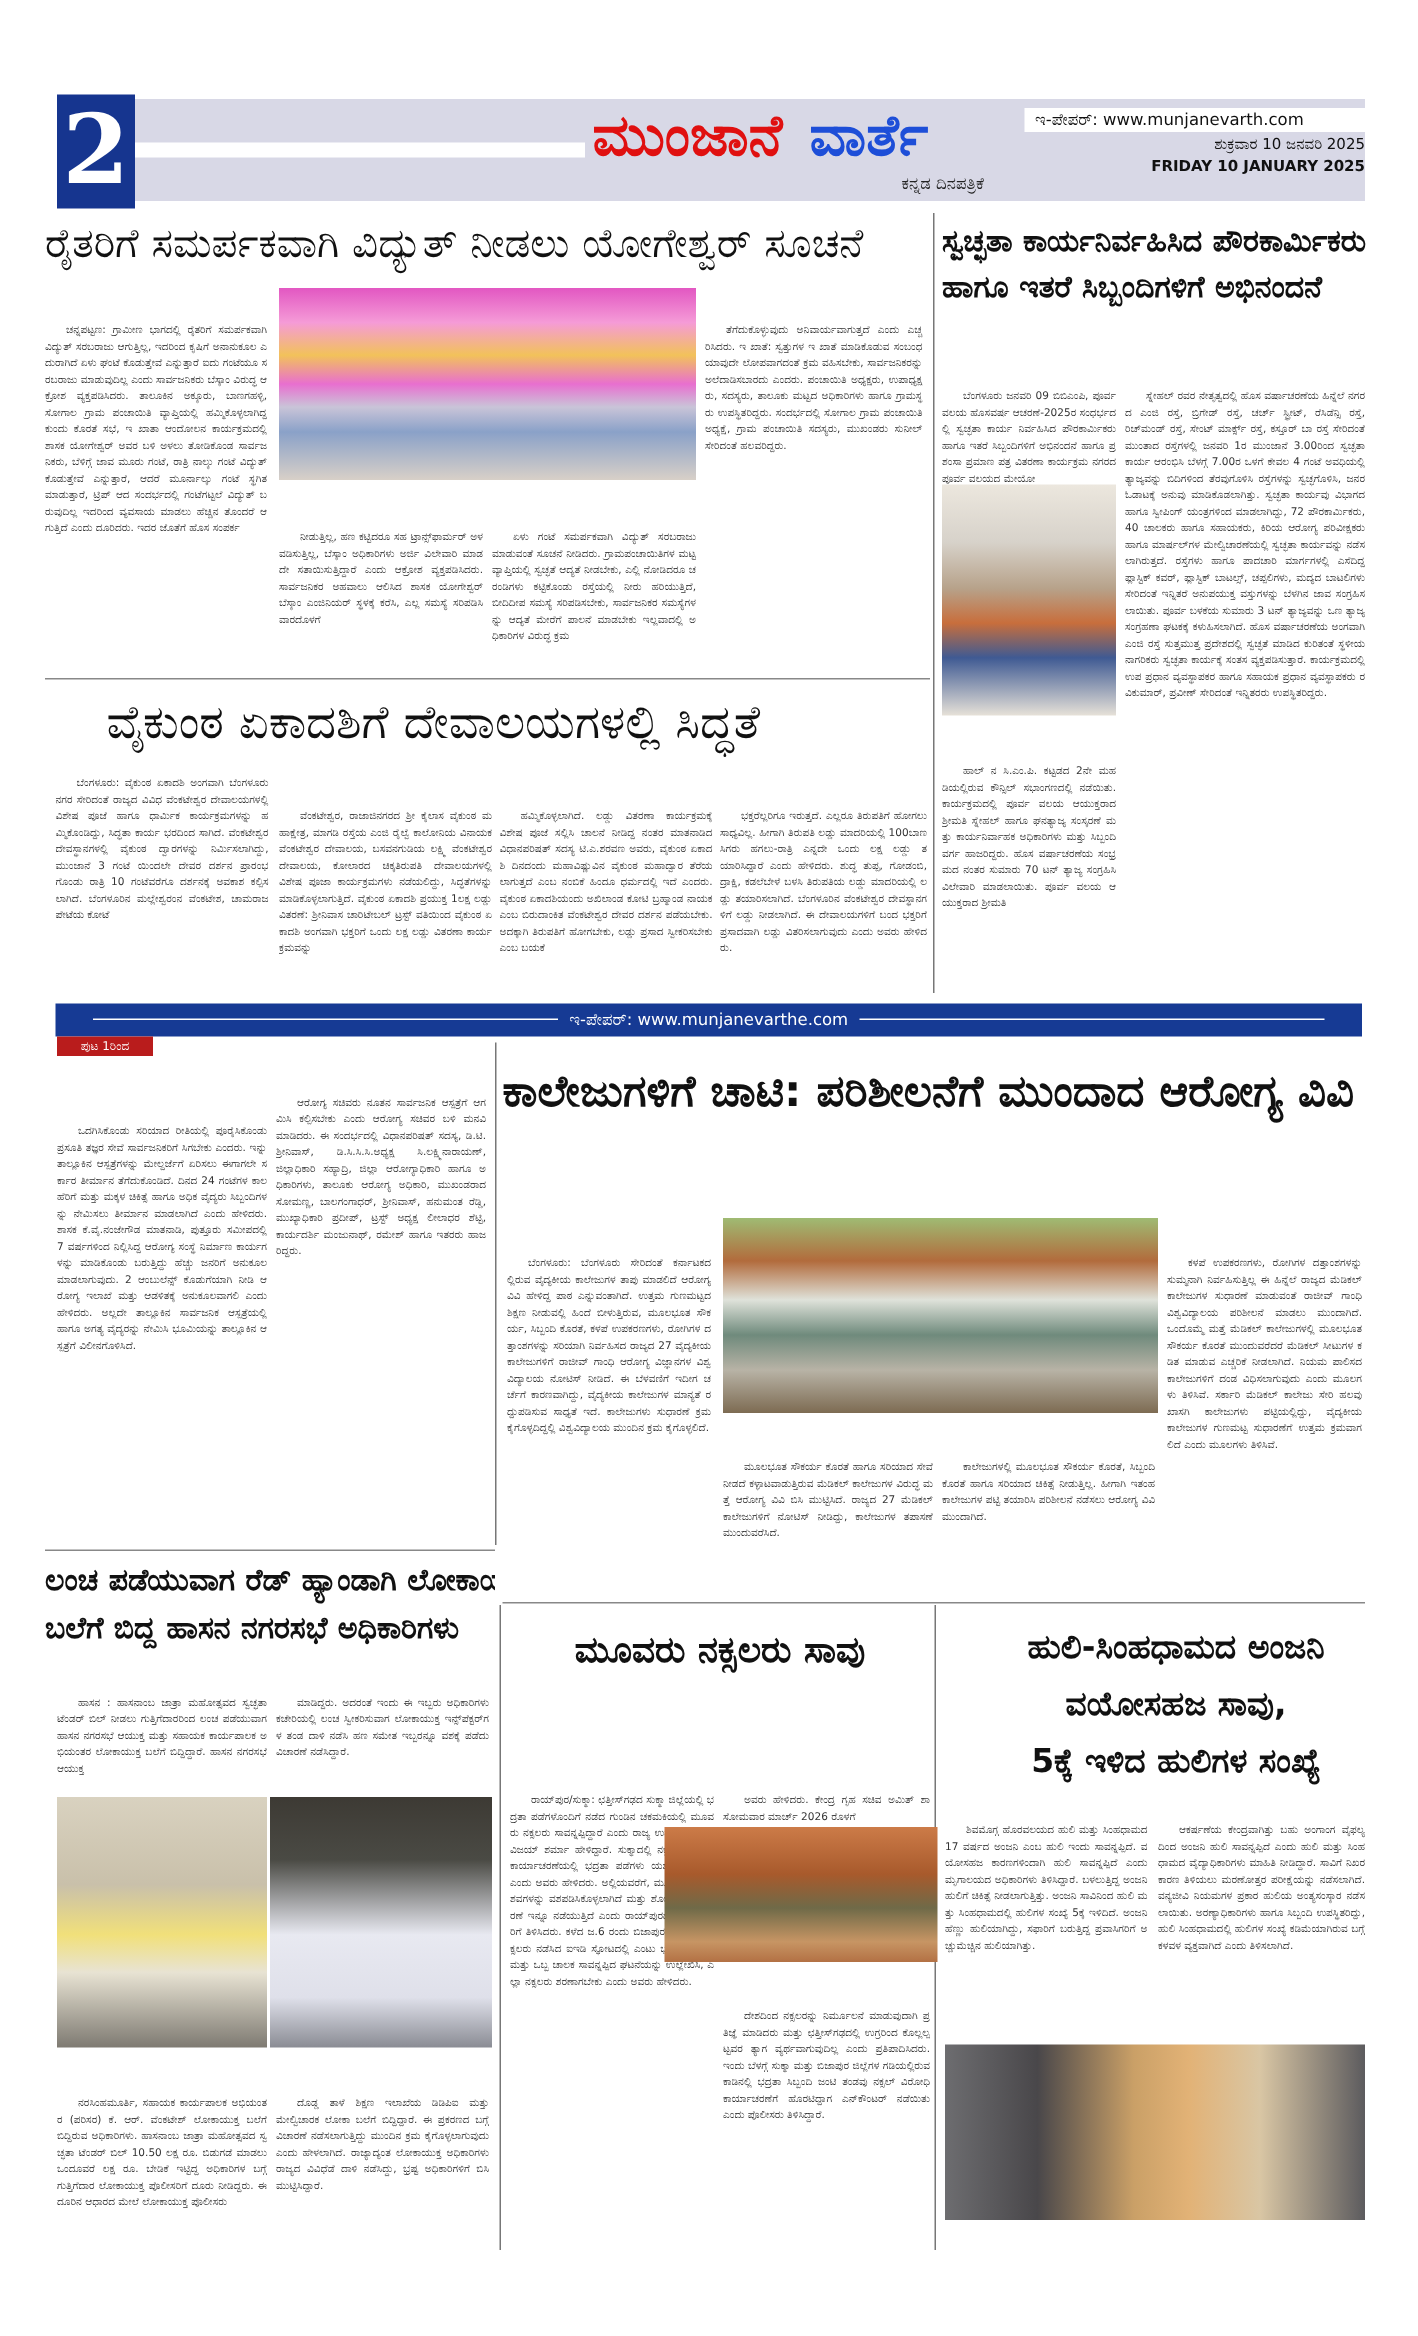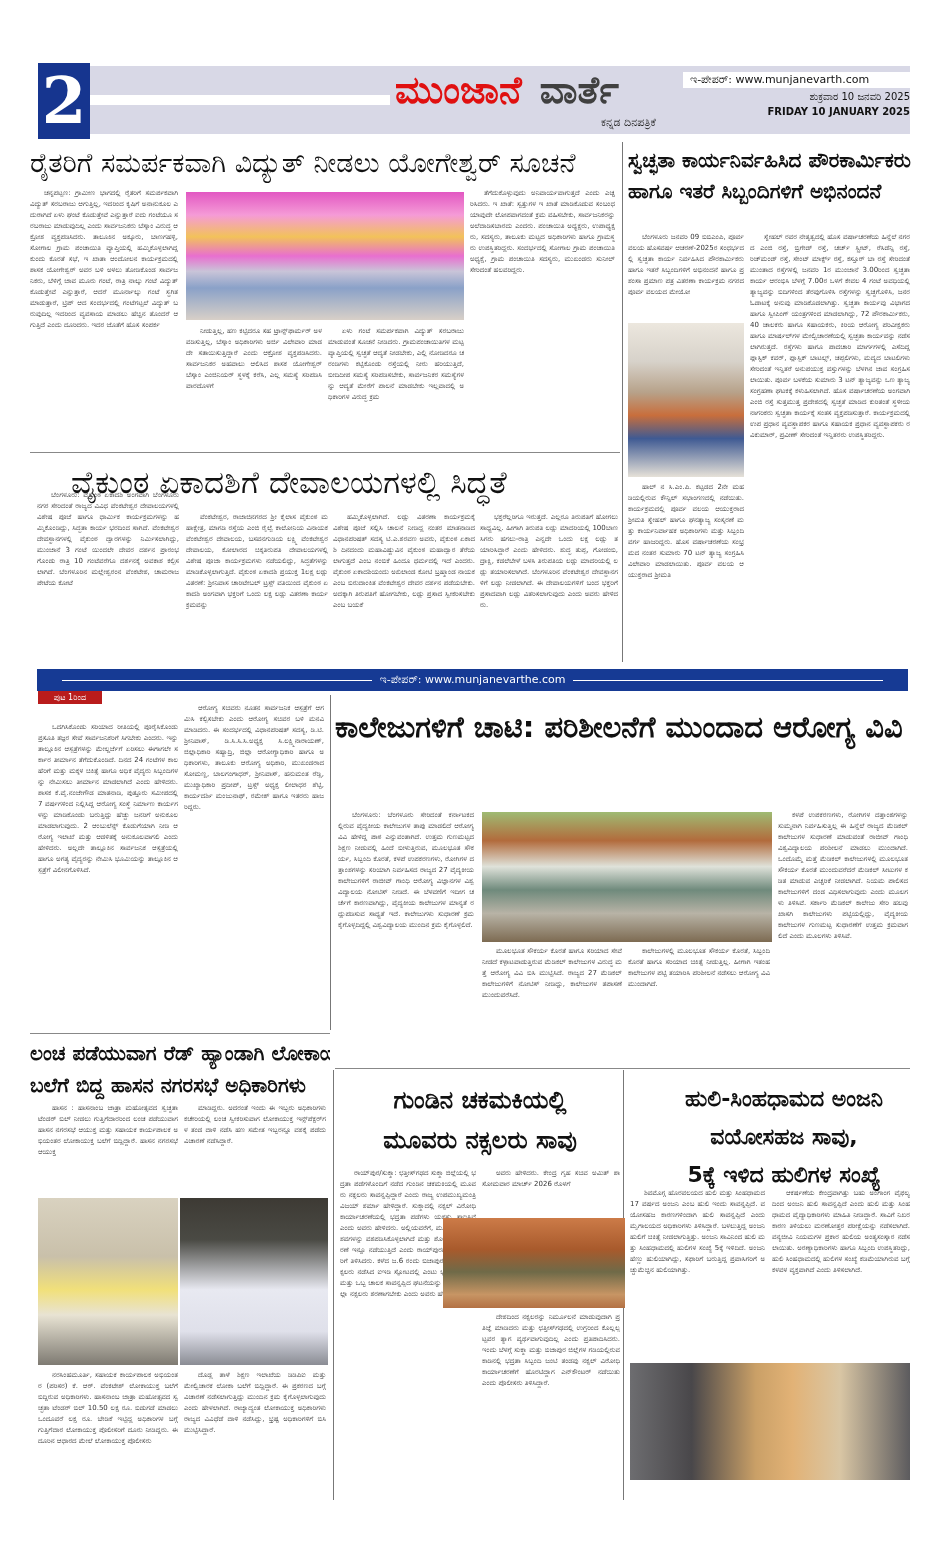--- a/index.html
+++ b/index.html
@@ -5,36 +5,36 @@
   html,body{margin:0;padding:0;background:#ffffff;}
   body{width:945px;height:1557px;position:relative;overflow:hidden;font-family:"DejaVu Sans",sans-serif;color:#111;}
   .abs{position:absolute;}
   
   .page-num{left:38px;top:63px;width:52px;height:76px;background:#16358f;color:#fff;font-family:"DejaVu Serif",serif;font-weight:bold;font-size:64px;line-height:76px;text-align:center;}
   .mast-band{left:90px;top:66px;width:820px;height:68px;background:#d8d8e6;}
   .mast-white{left:90px;top:95px;width:300px;height:10px;background:#fff;}
   .mast-white2{left:683px;top:72px;width:230px;height:16px;background:#fff;}
   .mast-title{left:395px;top:66px;width:290px;height:48px;font-weight:bold;font-size:38px;line-height:48px;white-space:nowrap;}
   .mast-title .red{color:#e01010;}
-  .mast-title .blk{color:#404040;margin-left:18px;}
+  .mast-title .blk{color:#1d4ed8;margin-left:18px;}
   .mast-sub{left:565px;top:116px;font-size:11px;color:#222;margin-left:36px;}
   .mast-web{left:690px;top:73px;width:220px;text-align:left;font-size:11px;color:#111;}
   .mast-date-kn{left:690px;top:91px;width:220px;text-align:right;font-size:10px;}
   .mast-date-en{left:690px;top:106px;width:220px;text-align:right;font-size:10px;font-weight:bold;}
   
   .hl{font-weight:bold;color:#111;white-space:nowrap;overflow:hidden;}
   .hl-main1{left:30px;top:142px;width:590px;font-size:27px;line-height:42px;font-weight:normal;}
   .hl-right1{left:628px;top:145px;width:312px;font-size:20px;line-height:31px;}
   .hl-main2{left:35px;top:456px;width:585px;font-size:31px;line-height:52px;font-weight:normal;margin-left:36px;}
   .hl-med{left:335px;top:703px;width:600px;font-size:29px;line-height:48px;}
   .hl-lanch{left:30px;top:1037px;width:300px;font-size:20px;line-height:32px;}
   .hl-gun{left:340px;top:1080px;width:280px;font-size:24px;line-height:40px;text-align:center;}
   .hl-tiger{left:628px;top:1080px;width:312px;font-size:22px;line-height:38px;text-align:center;}
   
-  .txt{font-size:7px;line-height:11px;color:#333;text-align:justify;overflow:hidden;word-break:break-all;}
+  .txt{font-size:7px;line-height:11px;color:#333;text-align:justify;overflow:hidden;word-break:break-all;margin-top:27px;}
   .txt p{margin:0;text-indent:14px;}
   
   .photo{overflow:hidden;}
   .photo-event{left:186px;top:192px;width:278px;height:128px;background:linear-gradient(180deg,#e257c2 0%,#f59bd7 18%,#f2c25a 35%,#e86fcf 50%,#c9c4d8 62%,#8aa1c8 75%,#d8d0c8 100%);}
   .photo-award{left:628px;top:323px;width:116px;height:154px;background:linear-gradient(180deg,#ece7de 0%,#d7d2ca 25%,#b7a28a 45%,#c86e3c 60%,#3f5a93 75%,#e6e1d8 100%);}
   .photo-college{left:482px;top:812px;width:290px;height:130px;background:linear-gradient(180deg,#9fbb73 0%,#b26b3c 22%,#dfe2da 42%,#6f8a7c 60%,#b8b3a6 78%,#7d6b52 100%);}
   .photo-officials{left:38px;top:1198px;width:140px;height:167px;background:linear-gradient(180deg,#d9d2c0 0%,#c9c0aa 35%,#f1e07a 55%,#e8e3d3 70%,#7e7a72 100%);}
   .photo-officer{left:180px;top:1198px;width:148px;height:167px;background:linear-gradient(180deg,#3d3a34 0%,#4a4a44 25%,#e8e9f1 55%,#dfe0ea 80%,#8a8c94 100%);}
   .photo-forest{left:443px;top:1218px;width:182px;height:90px;background:linear-gradient(180deg,#cc7b48 0%,#a85a2c 35%,#6f6a48 60%,#c79564 85%,#b37144 100%);}
   .photo-tiger{left:630px;top:1363px;width:280px;height:117px;background:linear-gradient(90deg,#6d6d70 0%,#49474a 22%,#caa067 45%,#e2b276 58%,#d9c6a4 75%,#5c5b5e 100%);}
@@ -155,21 +155,20 @@
   </div>
 <div class="abs txt" style="left:184px;top:1370px;width:142px;height:130px;">
     <p>ದೊಡ್ಡ ತಾಳೆ ಶಿಕ್ಷಣ ಇಲಾಖೆಯ ಡಿಡಿಪಿಐ ಮತ್ತು ಮೇಲ್ವಿಚಾರಕ ಲೋಕಾ ಬಲೆಗೆ ಬಿದ್ದಿದ್ದಾರೆ. ಈ ಪ್ರಕರಣದ ಬಗ್ಗೆ ವಿಚಾರಣೆ ನಡೆಸಲಾಗುತ್ತಿದ್ದು ಮುಂದಿನ ಕ್ರಮ ಕೈಗೊಳ್ಳಲಾಗುವುದು ಎಂದು ಹೇಳಲಾಗಿದೆ. ರಾಜ್ಯಾದ್ಯಂತ ಲೋಕಾಯುಕ್ತ ಅಧಿಕಾರಿಗಳು ರಾಜ್ಯದ ವಿವಿಧೆಡೆ ದಾಳಿ ನಡೆಸಿದ್ದು, ಭ್ರಷ್ಟ ಅಧಿಕಾರಿಗಳಿಗೆ ಬಿಸಿ ಮುಟ್ಟಿಸಿದ್ದಾರೆ.</p>
   </div>
 
 <div class="abs hline" style="left:335px;top:1068px;width:575px;"></div>
 <div class="abs vline" style="left:333px;top:1070px;height:430px;"></div>
 <div class="abs vline" style="left:623px;top:1070px;height:430px;"></div>
 
 <div class="abs hl hl-gun">
-  <div>ಗುಂಡಿನ ಚಕಮಕಿಯಲ್ಲಿ</div>
   <div>ಮೂವರು ನಕ್ಸಲರು ಸಾವು</div>
 </div>
 <div class="abs txt" style="left:340px;top:1168px;width:136px;height:332px;">
     <p>ರಾಯ್‌ಪುರ/ಸುಕ್ಮಾ: ಛತ್ತೀಸ್‌ಗಢದ ಸುಕ್ಮಾ ಜಿಲ್ಲೆಯಲ್ಲಿ ಭದ್ರತಾ ಪಡೆಗಳೊಂದಿಗೆ ನಡೆದ ಗುಂಡಿನ ಚಕಮಕಿಯಲ್ಲಿ ಮೂವರು ನಕ್ಸಲರು ಸಾವನ್ನಪ್ಪಿದ್ದಾರೆ ಎಂದು ರಾಜ್ಯ ಉಪಮುಖ್ಯಮಂತ್ರಿ ವಿಜಯ್ ಶರ್ಮಾ ಹೇಳಿದ್ದಾರೆ. ಸುಕ್ಮಾದಲ್ಲಿ ನಕ್ಸಲ್ ವಿರೋಧಿ ಕಾರ್ಯಾಚರಣೆಯಲ್ಲಿ ಭದ್ರತಾ ಪಡೆಗಳು ಯಶಸ್ಸು ಸಾಧಿಸಿವೆ ಎಂದು ಅವರು ಹೇಳಿದರು. ಅಲ್ಲಿಯವರೆಗೆ, ಮೂವರು ನಕ್ಸಲರ ಶವಗಳನ್ನು ವಶಪಡಿಸಿಕೊಳ್ಳಲಾಗಿದೆ ಮತ್ತು ಶೋಧ ಕಾರ್ಯಾಚರಣೆ ಇನ್ನೂ ನಡೆಯುತ್ತಿದೆ ಎಂದು ರಾಯ್‌ಪುರದಲ್ಲಿ ಸುದ್ದಿಗಾರರಿಗೆ ತಿಳಿಸಿದರು. ಕಳೆದ ಜ.6 ರಂದು ಬಿಜಾಪುರ ಜಿಲ್ಲೆಯಲ್ಲಿ ನಕ್ಸಲರು ನಡೆಸಿದ ಐಇಡಿ ಸ್ಫೋಟದಲ್ಲಿ ಎಂಟು ಭದ್ರತಾ ಸಿಬ್ಬಂದಿ ಮತ್ತು ಒಬ್ಬ ಚಾಲಕ ಸಾವನ್ನಪ್ಪಿದ ಘಟನೆಯನ್ನು ಉಲ್ಲೇಖಿಸಿ, ಎಲ್ಲಾ ನಕ್ಸಲರು ಶರಣಾಗಬೇಕು ಎಂದು ಅವರು ಹೇಳಿದರು.</p>
   </div>
 <div class="abs txt" style="left:482px;top:1168px;width:138px;height:46px;">
     <p>ಅವರು ಹೇಳಿದರು. ಕೇಂದ್ರ ಗೃಹ ಸಚಿವ ಅಮಿತ್ ಶಾ ಸೋಮವಾರ ಮಾರ್ಚ್ 2026 ರೊಳಗೆ</p>
   </div>
 <div class="abs photo photo-forest"></div>
 <div class="abs txt" style="left:482px;top:1312px;width:138px;height:188px;">

